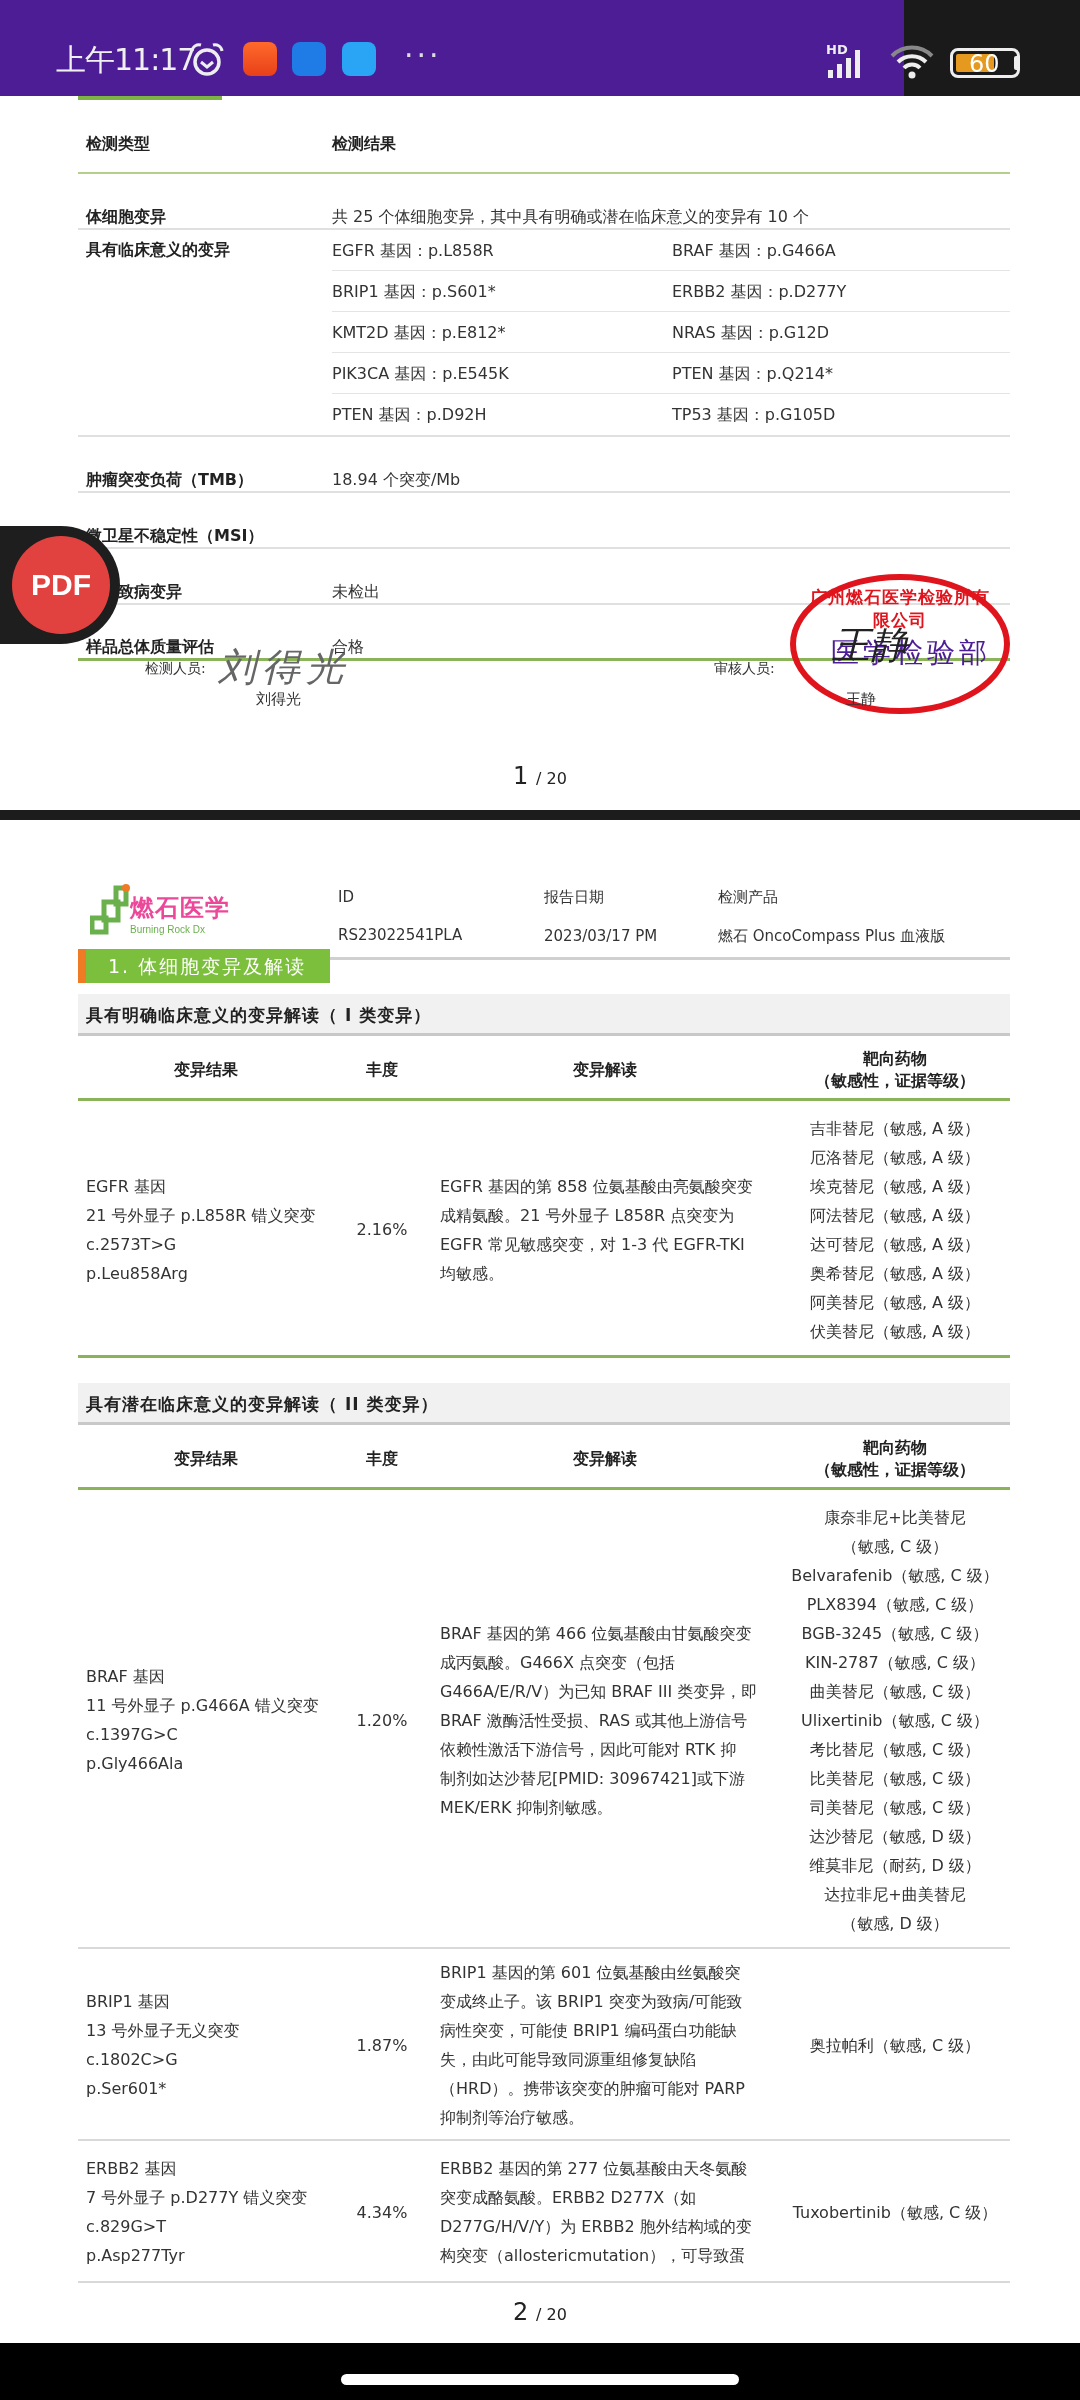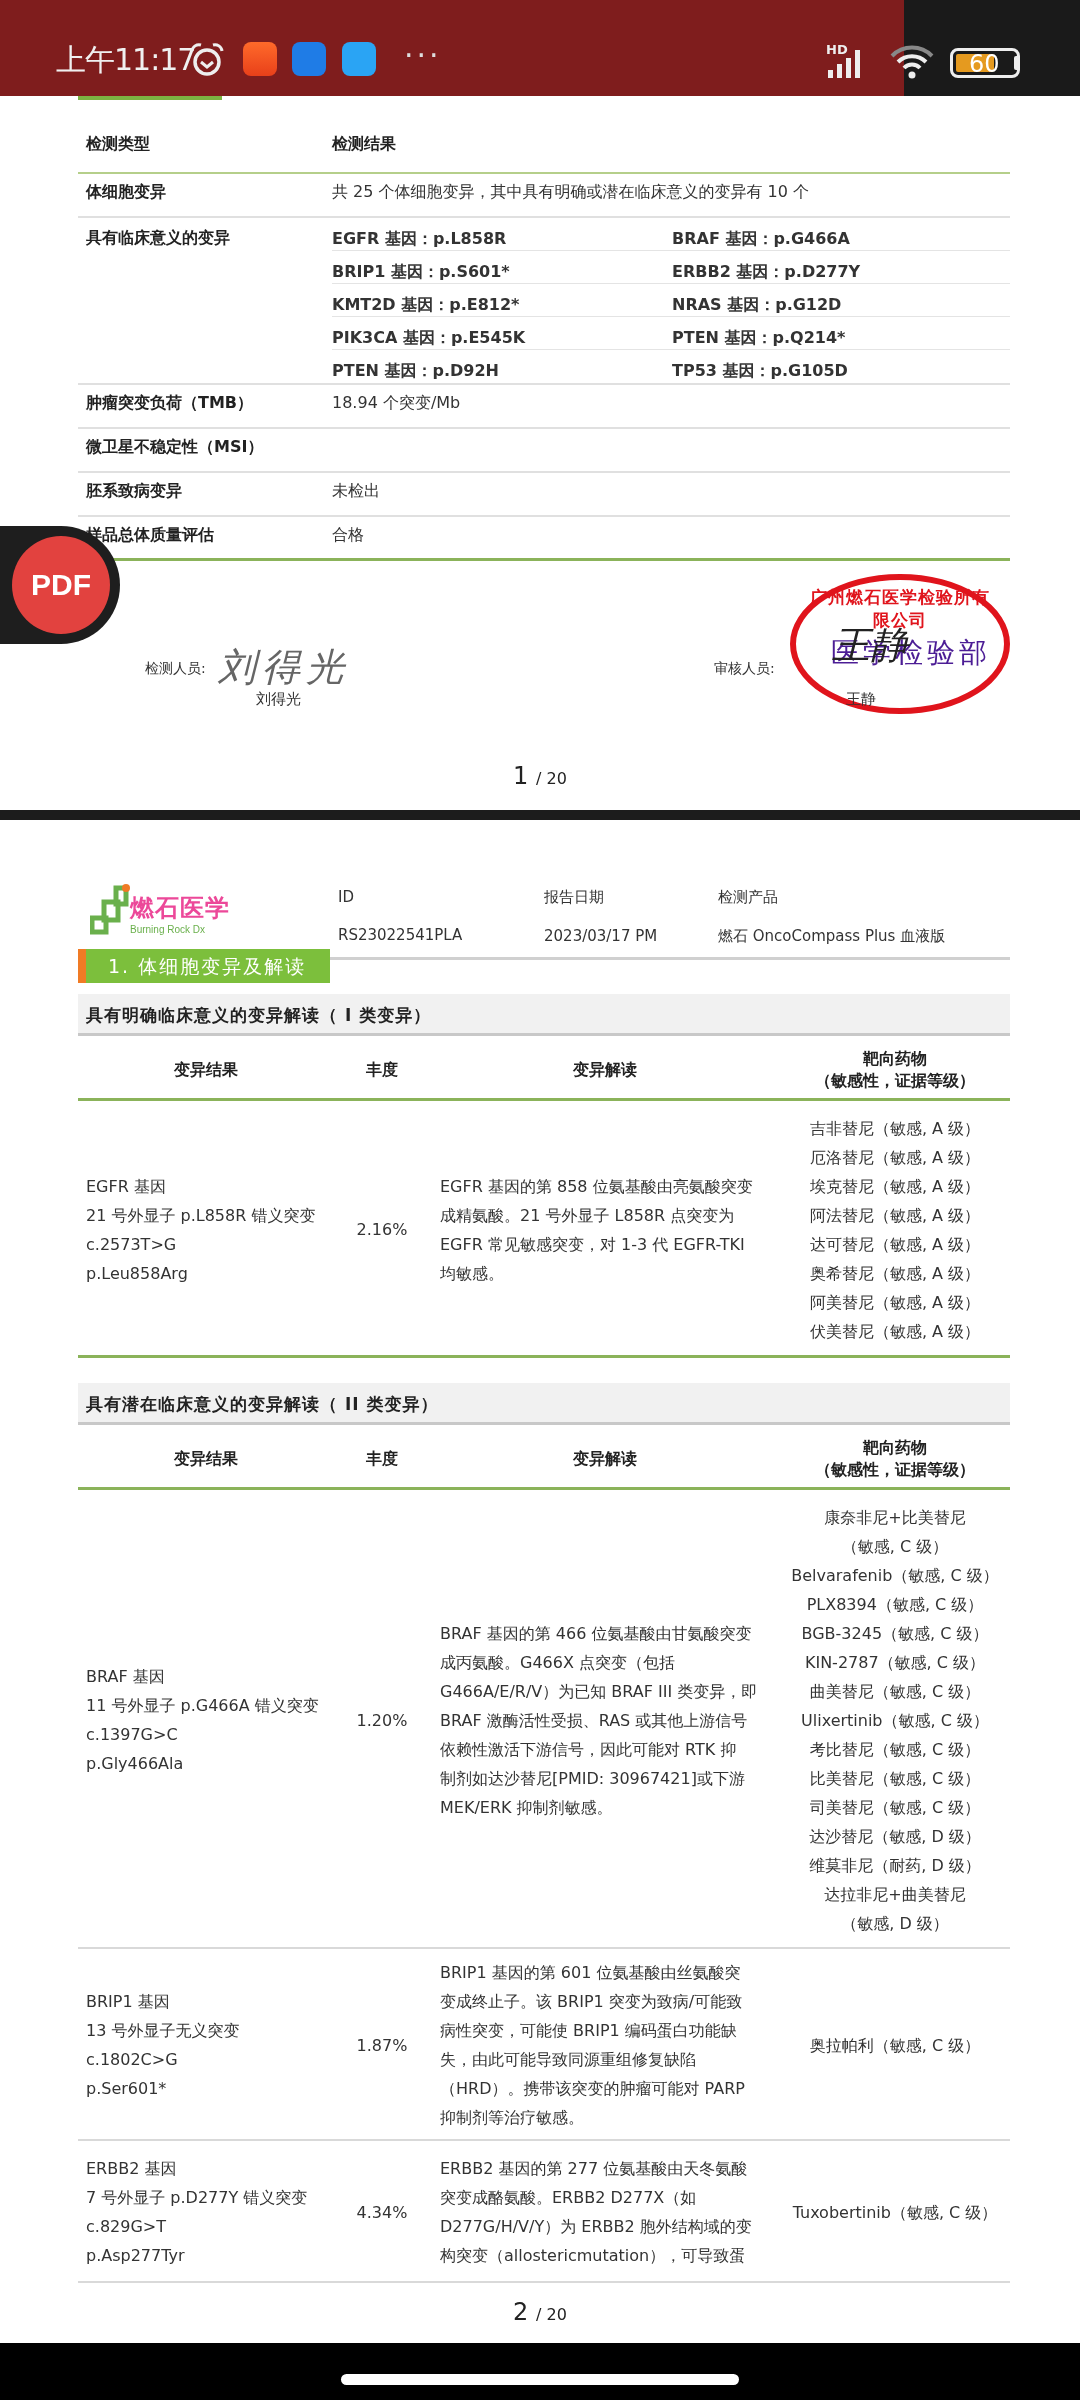--- a/index.html
+++ b/index.html
@@ -1,17 +1,17 @@
 <!DOCTYPE html>
 <html><head>
 <meta charset="utf-8">
 <style>
   * { box-sizing: border-box; margin: 0; padding: 0; }
   html, body { width: 1080px; height: 2400px; overflow: hidden; background: #1a1a1a; font-family: "DejaVu Sans", sans-serif; color: #222; }
-  .statusbar { position: absolute; left: 0; top: 0; width: 904px; height: 96px; background: #7f1d1d; color: #fff; }
+  .statusbar { position: absolute; left: 0; top: 0; width: 904px; height: 96px; background: #4c1d95; color: #fff; }
   .sb-time { position: absolute; left: 56px; top: 40px; font-size: 30px; letter-spacing: -1px; color: #f0f0f0; }
   .sb-alarm { position: absolute; left: 188px; top: 42px; width: 38px; height: 36px; }
   .sb-app { position: absolute; top: 42px; width: 34px; height: 34px; border-radius: 8px; }
   .sb-app1 { left: 243px; background: linear-gradient(#ff6a2a, #e8401a); }
   .sb-app2 { left: 292px; background: #1f7ce6; }
   .sb-app3 { left: 342px; background: #2aa4f4; }
   .sb-dots { position: absolute; left: 404px; top: 38px; font-size: 30px; letter-spacing: 3px; color: #ddd; }
   .sb-signal { position: absolute; left: 826px; top: 42px; width: 50px; height: 36px; }
   .sb-wifi { position: absolute; left: 888px; top: 44px; width: 48px; height: 36px; }
   .sb-batt { position: absolute; left: 950px; top: 48px; width: 70px; height: 30px; border: 3px solid #eee; border-radius: 8px; }
@@ -25,23 +25,23 @@
   .page2 { top: 820px; height: 1523px; }
   .nav-bottom { position: absolute; left: 0; top: 2343px; width: 1080px; height: 57px; background: #000; }
   .home-pill { position: absolute; left: 341px; top: 2374px; width: 398px; height: 11px; background: #fff; border-radius: 6px; }
 
   .green-tab-stub { position: absolute; left: 78px; top: 0; width: 144px; height: 4px; background: #7cb342; }
   .sumtable { position: absolute; left: 78px; top: 20px; width: 932px; font-size: 16px; }
   .srow { position: relative; display: flex; border-bottom: 2px solid #e0e0e0; }
   .srow .k { width: 254px; padding-left: 8px; font-weight: bold; color: #222; }
   .srow .v { flex: 1; color: #333; }
   .srow.head { height: 58px; align-items: center; border-bottom: 2px solid #b5cf8a; }
-  .srow.single { height: 36px; align-items: flex-start; margin-top: 8px; }
+  .srow.single { height: 56px; align-items: flex-end; }
   .mutgrid { display: grid; grid-template-columns: 340px 1fr; }
-  .mutgrid div { height: 33px; line-height: 41px; border-bottom: 1px solid #e4e4e4; font-weight: bold; }
+  .mutgrid div { height: 41px; line-height: 41px; border-bottom: 1px solid #e4e4e4; }
   .mutgrid div:nth-last-child(-n+2) { border-bottom: none; }
   .srow.mut .k { padding-top: 10px; }
   .srow.last { border-bottom: 3px solid #8bb35a; }
 
   .sign-row { position: absolute; left: 0; top: 536px; width: 1080px; height: 110px; }
   .pdf-btn { position: absolute; left: 0; top: 526px; width: 120px; height: 118px; background: #1e1e1e; border-radius: 0 60px 60px 0; }
   .pdf-circle { position: absolute; left: 12px; top: 10px; width: 98px; height: 98px; border-radius: 50%; background: #e2423f; color: #fff; font-weight: bold; font-size: 30px; text-align: center; line-height: 98px; font-family: "Liberation Sans", sans-serif; }
   .sig-label { position: absolute; font-size: 14px; color: #333; }
   .sig-hand { position: absolute; left: 218px; top: 10px; font-family: "DejaVu Serif", serif; font-size: 38px; color: #666; font-style: italic; letter-spacing: 6px; }
   .sig-name { position: absolute; font-size: 15px; color: #333; }

